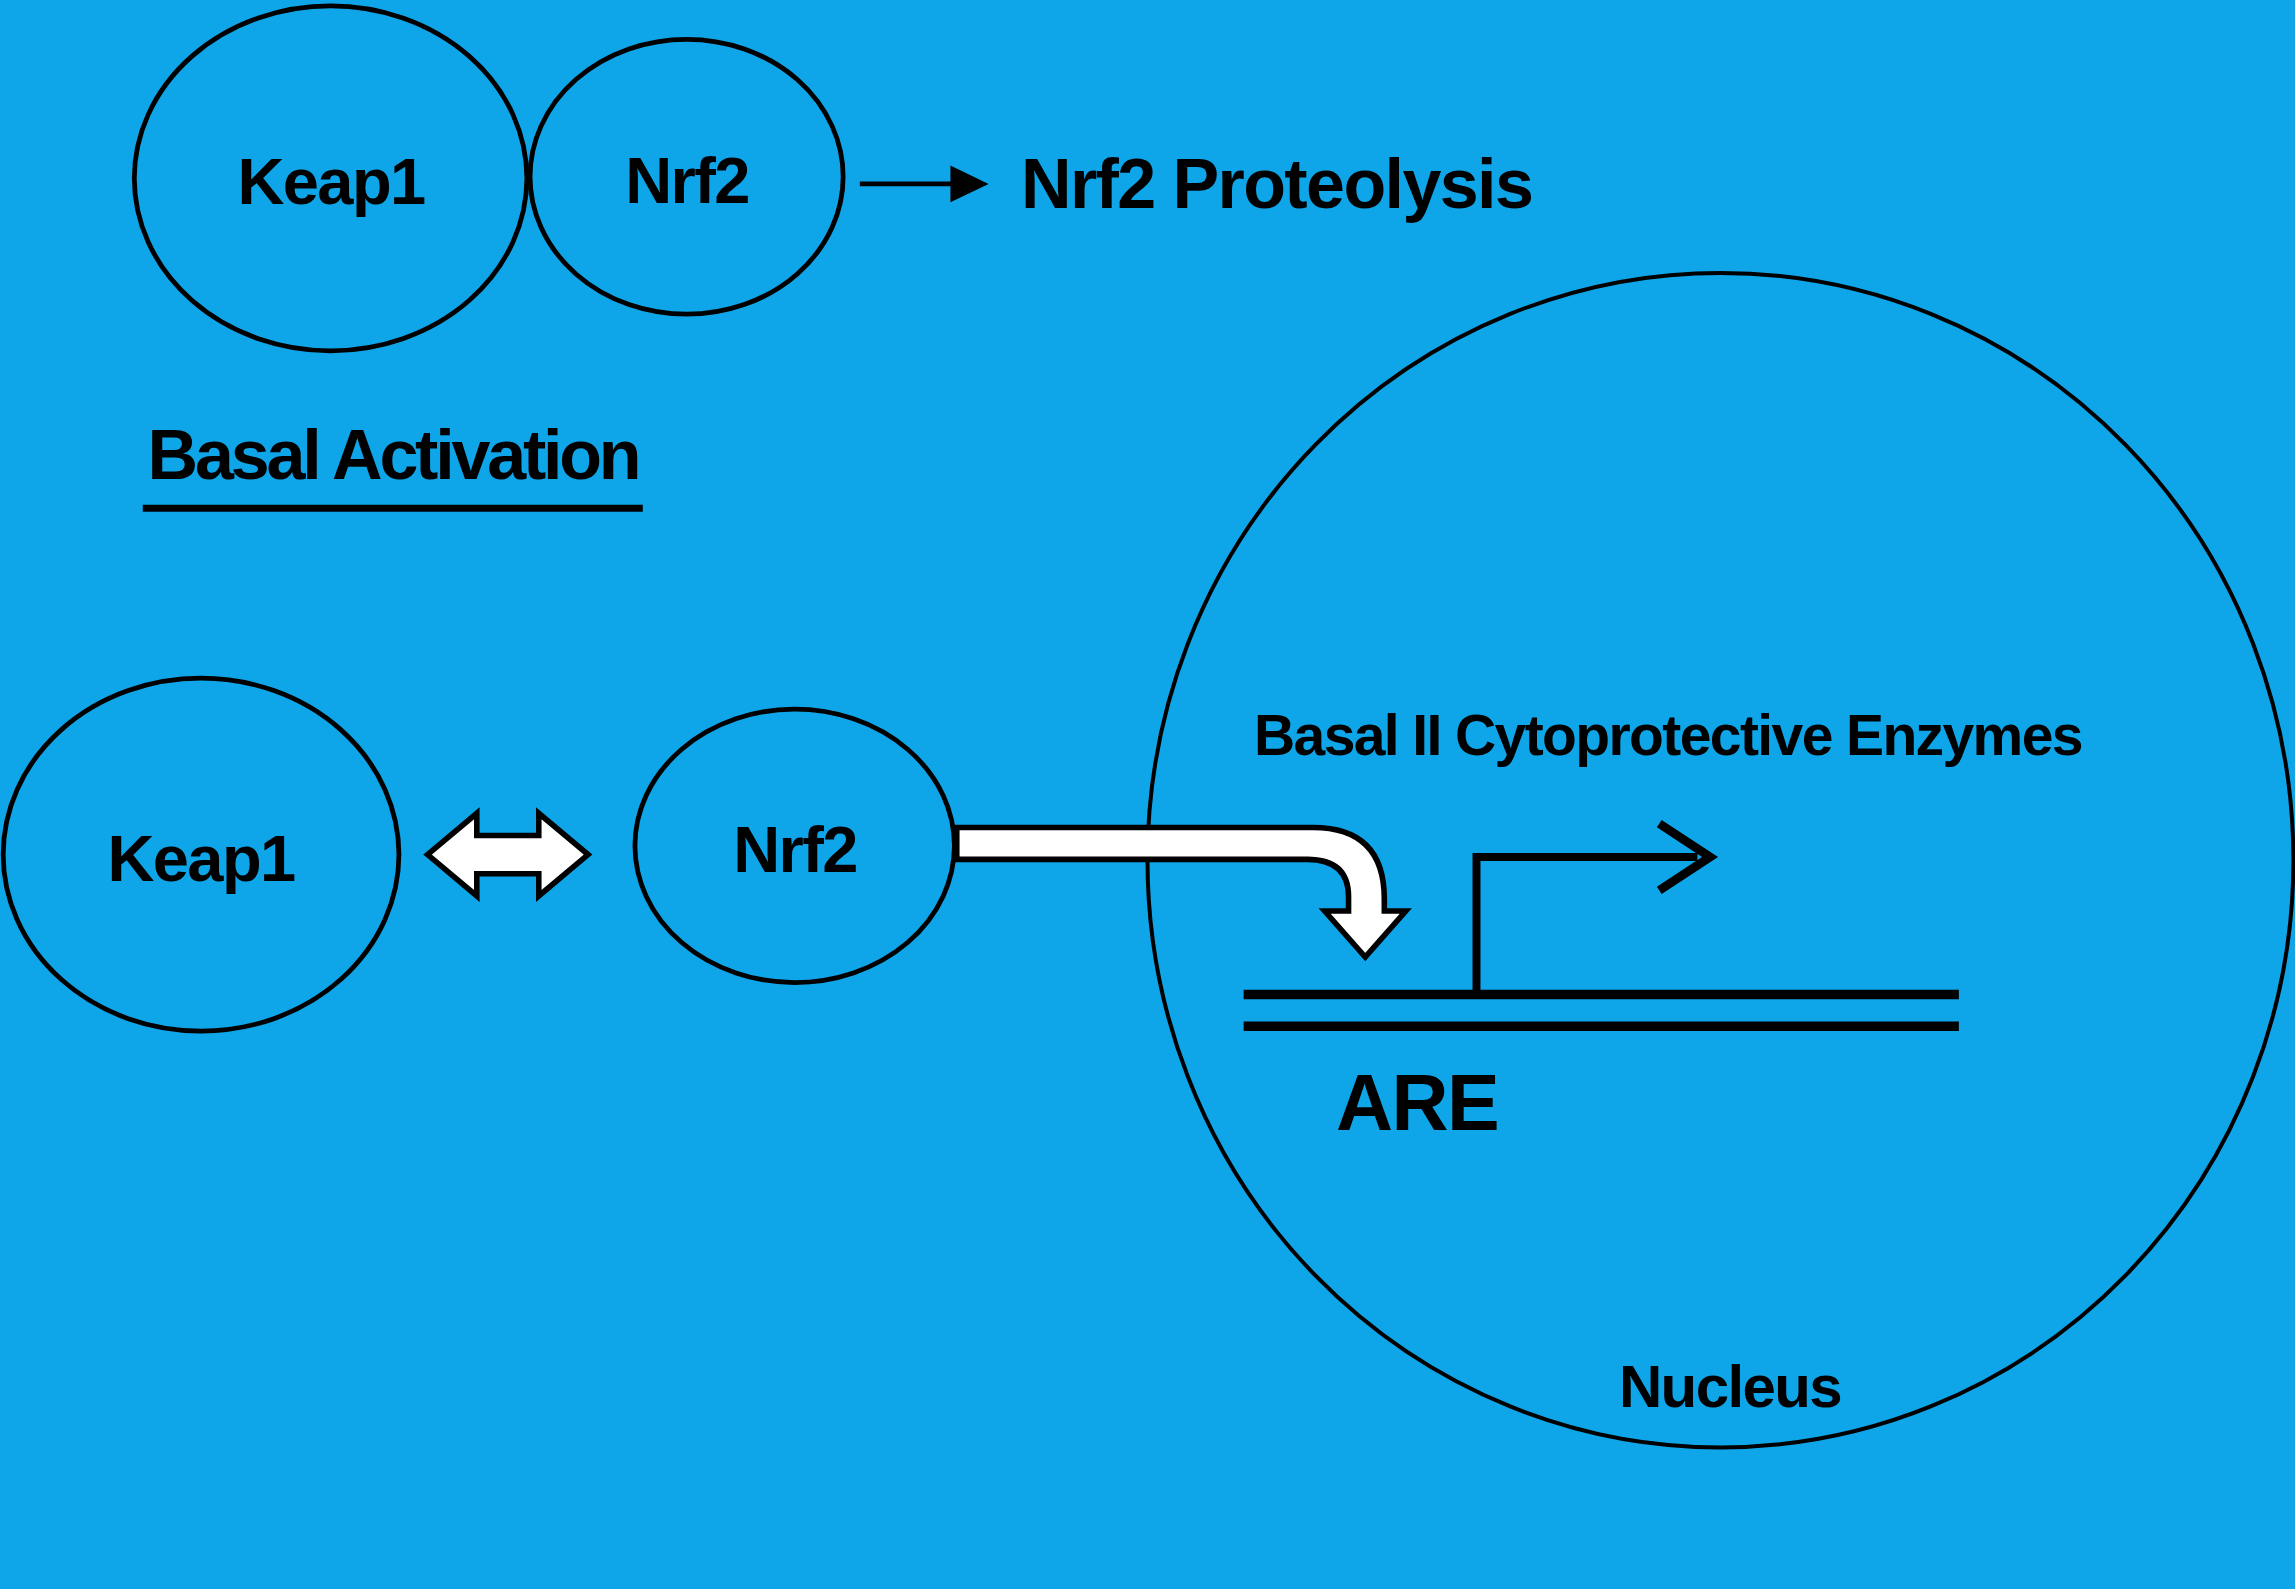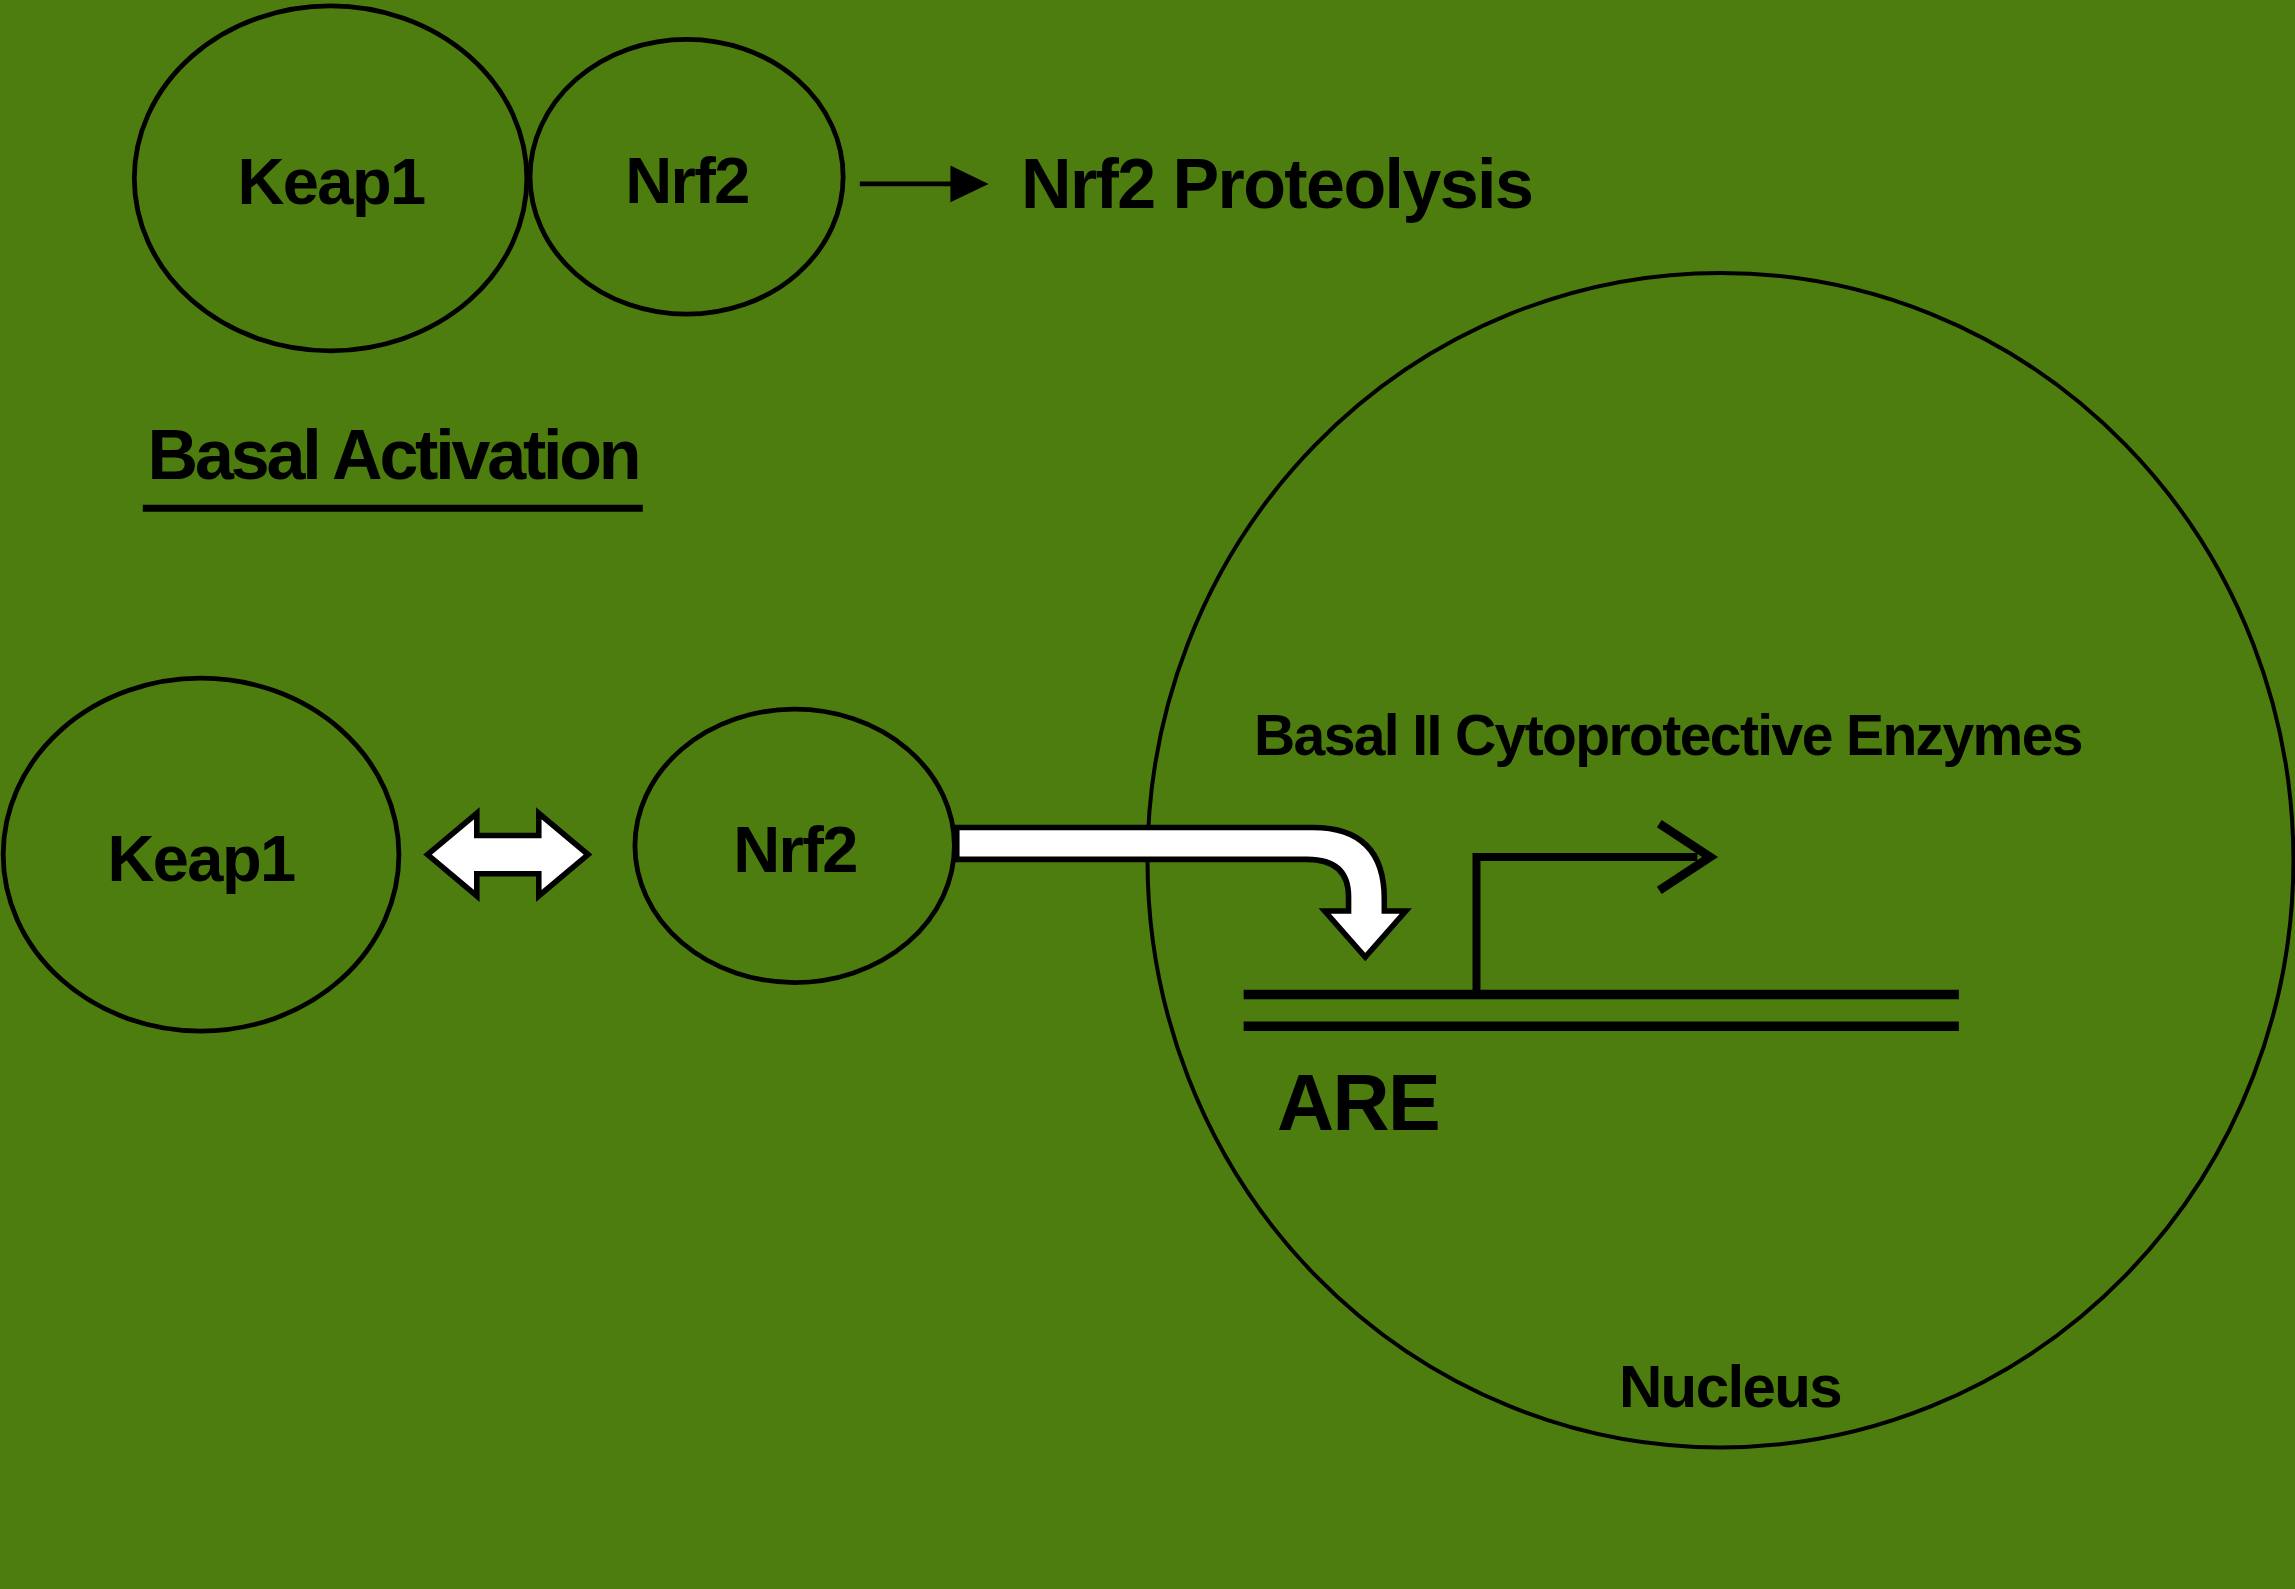--- a/index.html
+++ b/index.html
@@ -4,21 +4,21 @@
 <style>
   html, body {
     margin: 0;
     padding: 0;
     background: #ffffff;
   }
   .canvas {
     position: relative;
     width: 2295px;
     height: 1590px;
-    background: #4d7c0f;
+    background: #0ea5e9;
     font-family: "Liberation Sans", sans-serif;
     color: #000000;
     overflow: hidden;
   }
   .shapes {
     position: absolute;
     left: 0;
     top: 0;
   }
   .label {
@@ -94,18 +94,18 @@
 
   <div class="label circle-label centered" style="left:331px; top:181px;">Keap1</div>
   <div class="label circle-label centered" style="left:687px; top:180px;">Nrf2</div>
   <div class="label proteolysis-label vcentered" style="left:1021px; top:184px;">Nrf2 Proteolysis</div>
   <div class="label caption centered" style="left:393px; top:463px;">Basal Activation</div>
 
   <div class="label circle-label centered" style="left:201px; top:858px;">Keap1</div>
   <div class="label circle-label centered" style="left:795px; top:849px;">Nrf2</div>
 
   <div class="label heading vcentered" style="left:1254px; top:735px;">Basal II Cytoprotective Enzymes</div>
-  <div class="label are vcentered" style="left:1277px; top:1103px;">ARE</div>
+  <div class="label are vcentered" style="left:1336px; top:1103px;">ARE</div>
   <div class="label compartment centered" style="left:1730px; top:1358px;">Nucleus</div>
 
 
 </div>
 
 
 </body></html>

